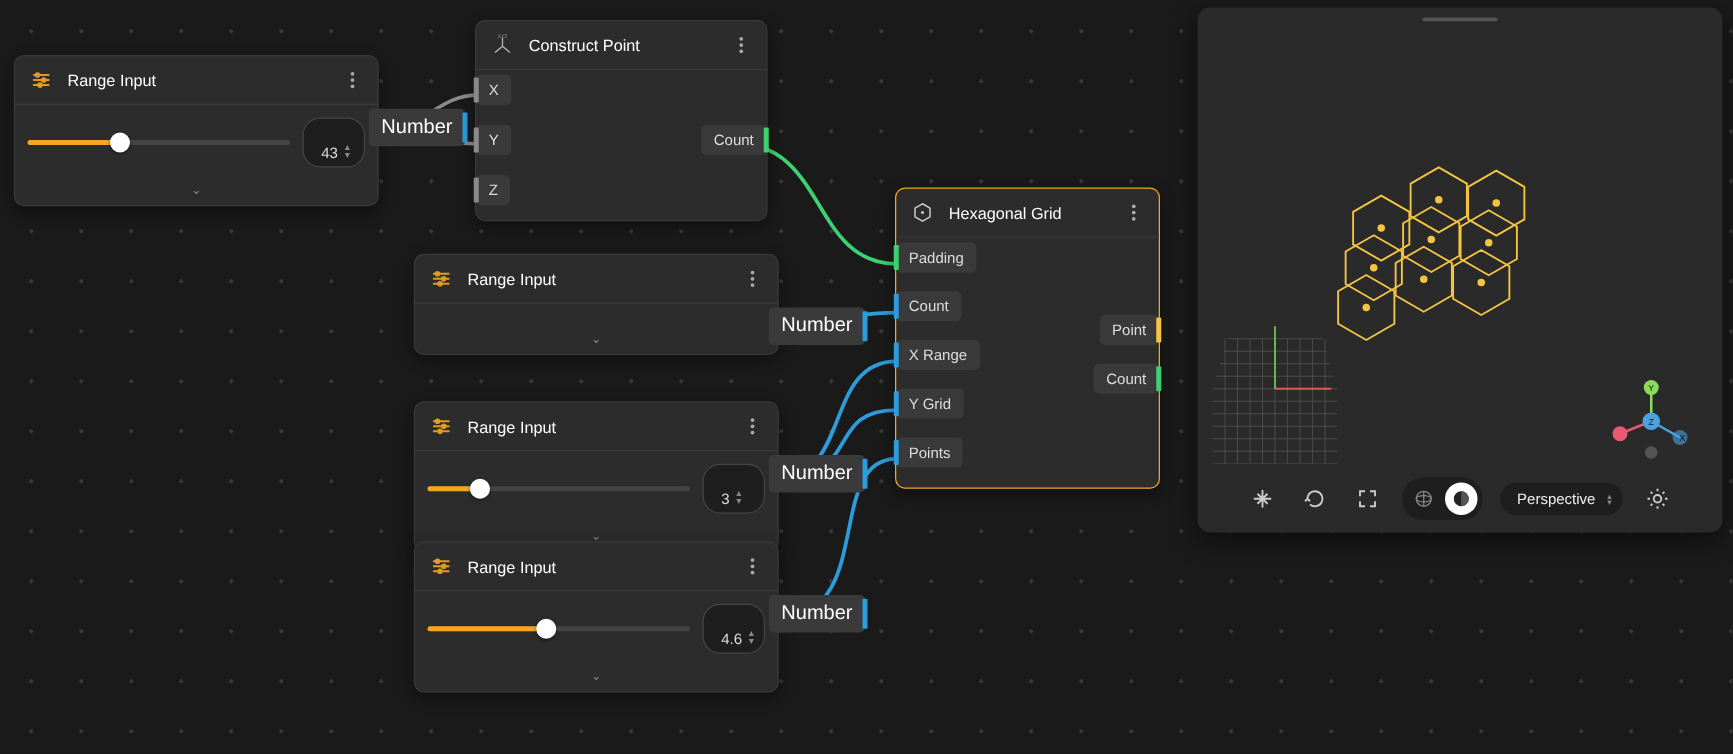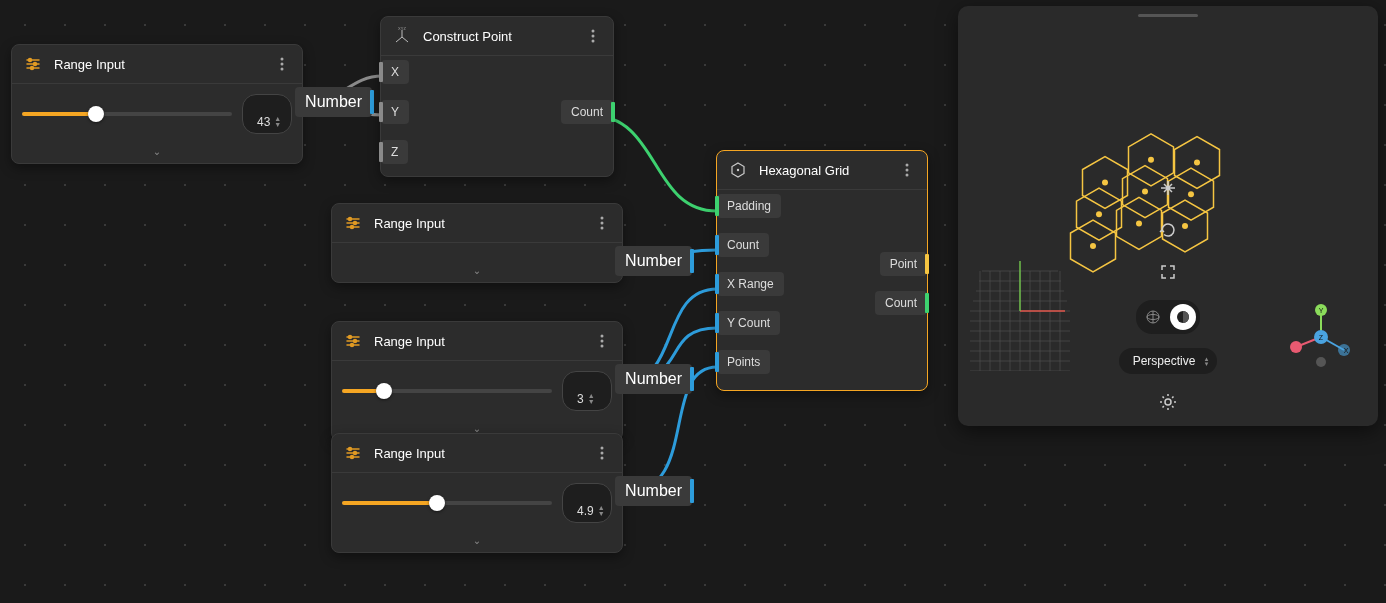--- a/index.html
+++ b/index.html
@@ -112,21 +112,20 @@
     overflow:hidden;
   }
   .vp-handle {
     position:absolute; top:8px; left:50%; transform:translateX(-50%);
     width:60px; height:3px; background:#555; border-radius:2px;
   }
   .vp-footer {
     position:absolute; bottom:10px; left:0; right:0;
     display:flex; align-items:center; justify-content:center; gap:14px;
     padding:0 14px;
-    flex-direction:column;
   }
   .vp-icon {
     width:28px; height:28px; display:flex; align-items:center; justify-content:center;
     color:#ccc; cursor:pointer; border-radius:6px;
   }
   .pill {
     background:#1e1e1e; border-radius:16px; padding:4px;
     display:flex; align-items:center; gap:4px;
   }
   .pill .seg {
@@ -372,21 +371,21 @@
   </div>
   <div class="node-body">
     <div class="range-row">
       <div class="slider-wrap">
         <div class="slider-track">
               <div class="slider-fill" style="width:45%"></div>
               <div class="slider-thumb" style="left:45%"></div>
             </div>
       </div>
       <div class="value-box">
-        <span>4.9</span>
+        <span>4.6</span>
         <div class="stepper">
               <span>▲</span>
               <span>▼</span>
             </div>
       </div>
     </div>
     <div class="out-chip" style="right:-70px; top:18px;">
       <span>Number</span>
       <span class="port-dot dot-blue"></span>
     </div>
@@ -419,21 +418,21 @@
     <div class="port-chip input" style="top:43px;">
           <span class="port-dot dot-blue"></span>
           <span>Count</span>
         </div>
     <div class="port-chip input" style="top:82px;">
           <span class="port-dot dot-blue"></span>
           <span>X Range</span>
         </div>
     <div class="port-chip input" style="top:121px;">
           <span class="port-dot dot-blue"></span>
-          <span>Y Count</span>
+          <span>Y Grid</span>
         </div>
     <div class="port-chip input" style="top:160px;">
           <span class="port-dot dot-blue"></span>
           <span>Points</span>
         </div>
     <div class="port-chip output" style="top:62px;">
           <span>Point</span>
           <span class="port-dot dot-yellow"></span>
         </div>
     <div class="port-chip output" style="top:101px;">

